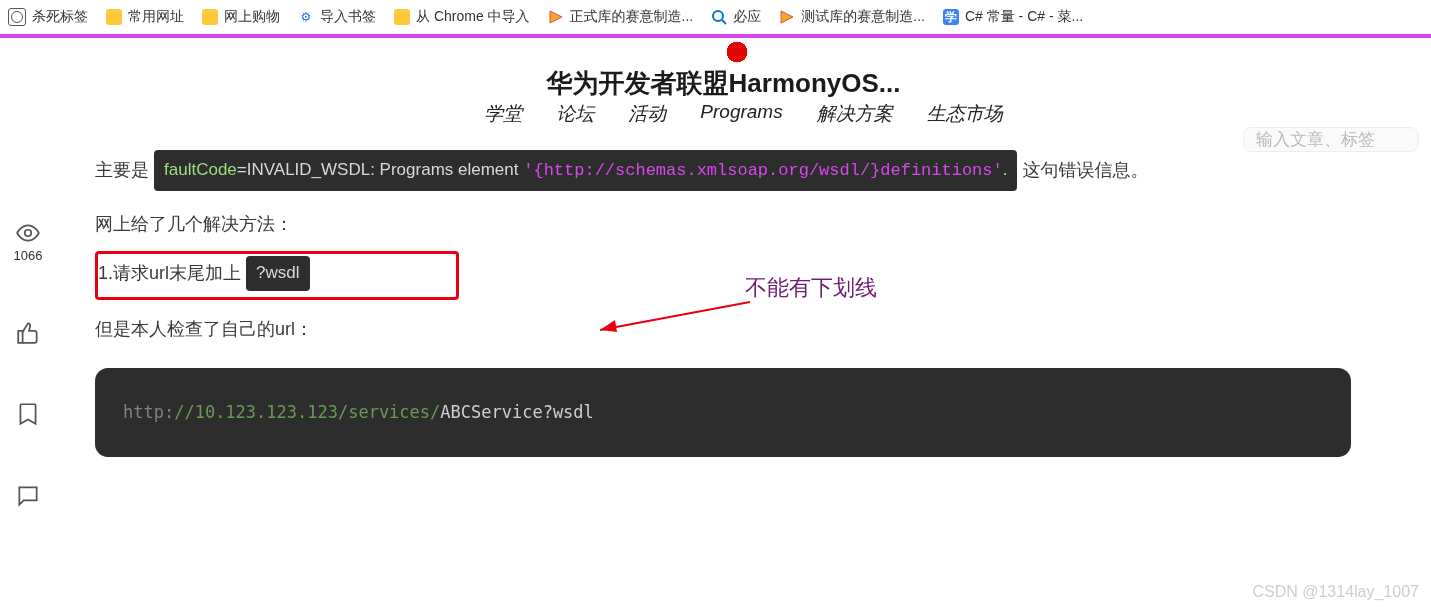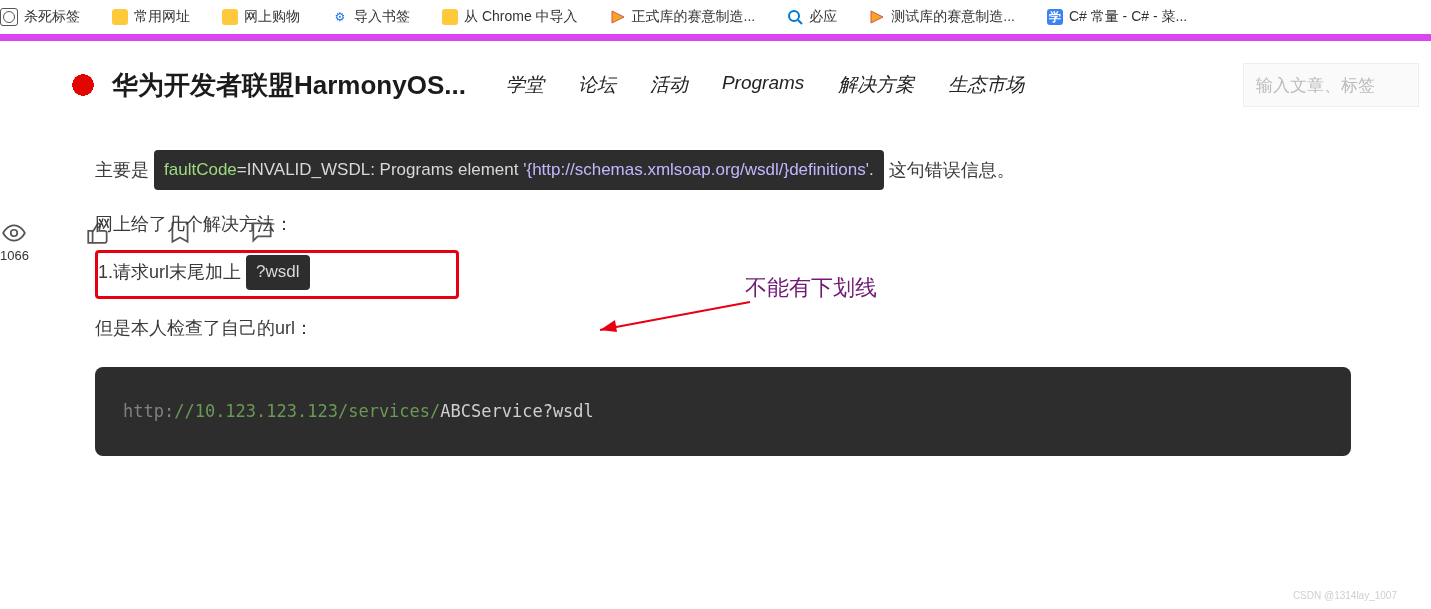--- a/index.html
+++ b/index.html
@@ -1,52 +1,52 @@
 <!DOCTYPE html>
 <html><head>
 <meta charset="utf-8">
 <style>
   html,body{margin:0;padding:0;font-family:"Microsoft YaHei","PingFang SC",Arial,sans-serif;background:#fff;color:#222;width:1431px;height:609px;overflow:hidden;}
   
-  .bm-bar{height:34px;display:flex;align-items:center;gap:32px;padding:0 0;font-size:14px;color:#333;border-bottom:7px solid #d946ef;white-space:nowrap;}
+  .bm-bar{height:34px;display:flex;align-items:center;gap:18px;padding:0 8px;font-size:14px;color:#333;border-bottom:4px solid #d946ef;white-space:nowrap;}
   .bm{display:flex;align-items:center;gap:6px;cursor:pointer;}
   .bm .ico{width:16px;height:16px;display:flex;align-items:center;justify-content:center;border-radius:3px;font-size:12px;}
   .folder{background:#ffc93c;border-radius:2px;}
   .globe{border:1px solid #555;border-radius:50%;position:relative;}
   .globe::before{content:"";position:absolute;inset:2px;border:1px solid #555;border-radius:50%;}
   .gear{color:#1a73e8;}
   .sw{background:#fff;}
   .bing{color:#0078d4;font-weight:bold;}
   .xue{background:#3b82f6;color:#fff;font-weight:bold;}
   
-  .site-header{display:flex;align-items:center;height:88px;padding:0 12px 0 68px;border-bottom:1px solid #fff;}
+  .site-header{display:flex;align-items:center;height:88px;padding:0 12px 0 68px;border-bottom:1px solid #fff;flex-direction:column;}
   .logo{width:30px;height:30px;background:radial-gradient(circle,#e10600 0 50%,transparent 51%);position:relative;margin-right:14px;display:flex;align-items:center;justify-content:center;}
   .logo svg{width:28px;height:28px;}
   .site-title{font-size:26px;font-weight:700;color:#1b1b1b;margin-right:40px;white-space:nowrap;}
   .nav{display:flex;gap:34px;font-size:19px;color:#222;font-style:italic;}
   .nav-item{cursor:pointer;white-space:nowrap;}
-  .search-box{margin-left:auto;height:42px;min-width:150px;border:1px solid #eee;background:#fafafa;border-radius:0;padding:0 12px;display:flex;align-items:center;color:#bbb;font-size:17px;}
+  .search-box{margin-left:auto;height:42px;min-width:150px;border:1px solid #eee;background:#fafafa;border-radius:8px;padding:0 12px;display:flex;align-items:center;color:#bbb;font-size:17px;}
   
-  .rail{position:absolute;left:0;top:200px;width:56px;display:flex;flex-direction:row;align-items:center;gap:56px;color:#444;}
+  .rail{position:absolute;left:0;top:200px;width:56px;display:flex;flex-direction:column;align-items:center;gap:56px;color:#444;}
   .rail-item{display:flex;flex-direction:column;align-items:center;gap:2px;cursor:pointer;}
   .rail svg{width:26px;height:26px;stroke:#555;fill:none;stroke-width:1.6;}
   .rail .cnt{font-size:13px;color:#333;}
   
   .article{position:absolute;left:95px;top:150px;width:1255px;font-size:18px;line-height:2.2;color:#3a3a3a;}
   .para{display:block;}
   .code-pill{display:inline-block;background:#2d2d2d;color:#d8d8d8;padding:1px 10px 2px;border-radius:4px;font-family:inherit;font-size:17px;vertical-align:1px;}
   .code-pill .kw{color:#9cdc7e;}
-  .code-pill .str{color:#c4b5fd;}
+  .code-pill .str{color:#d946ef;font-family:Liberation Mono, monospace;}
   .boxed{border:3px solid #e70012;border-radius:4px;padding:2px 0 6px;width:358px;line-height:1.9;margin-top:6px;}
   .anno{position:absolute;color:#701a75;font-size:22px;left:650px;top:114px;white-space:nowrap;}
   .arrow{position:absolute;left:490px;top:150px;width:170px;height:40px;}
-  .codeblock{background:#2d2d2d;color:#cfcfcf;border-radius:8px;padding:26px 28px;font-family:Consolas,Menlo,monospace;font-size:17px;margin-top:18px;width:1200px;}
+  .codeblock{background:#2d2d2d;color:#cfcfcf;border-radius:13px;padding:26px 28px;font-family:Consolas,Menlo,monospace;font-size:17px;margin-top:18px;width:1200px;}
   .codeblock .p1{color:#808080;}
   .codeblock .p2{color:#6a9955;}
-  .watermark{position:absolute;right:34px;bottom:8px;color:#cfcfcf;font-size:10px;}
+  .watermark{position:absolute;right:12px;bottom:8px;color:#cfcfcf;font-size:16px;}
   .cutoff{color:#3a3a3a;margin-top:20px;}
 </style>
 </head>
 <body>
 
 <div class="bm-bar">
   <div class="bm">
     <span class="ico globe"></span>
     <span>杀死标签</span>
   </div>

